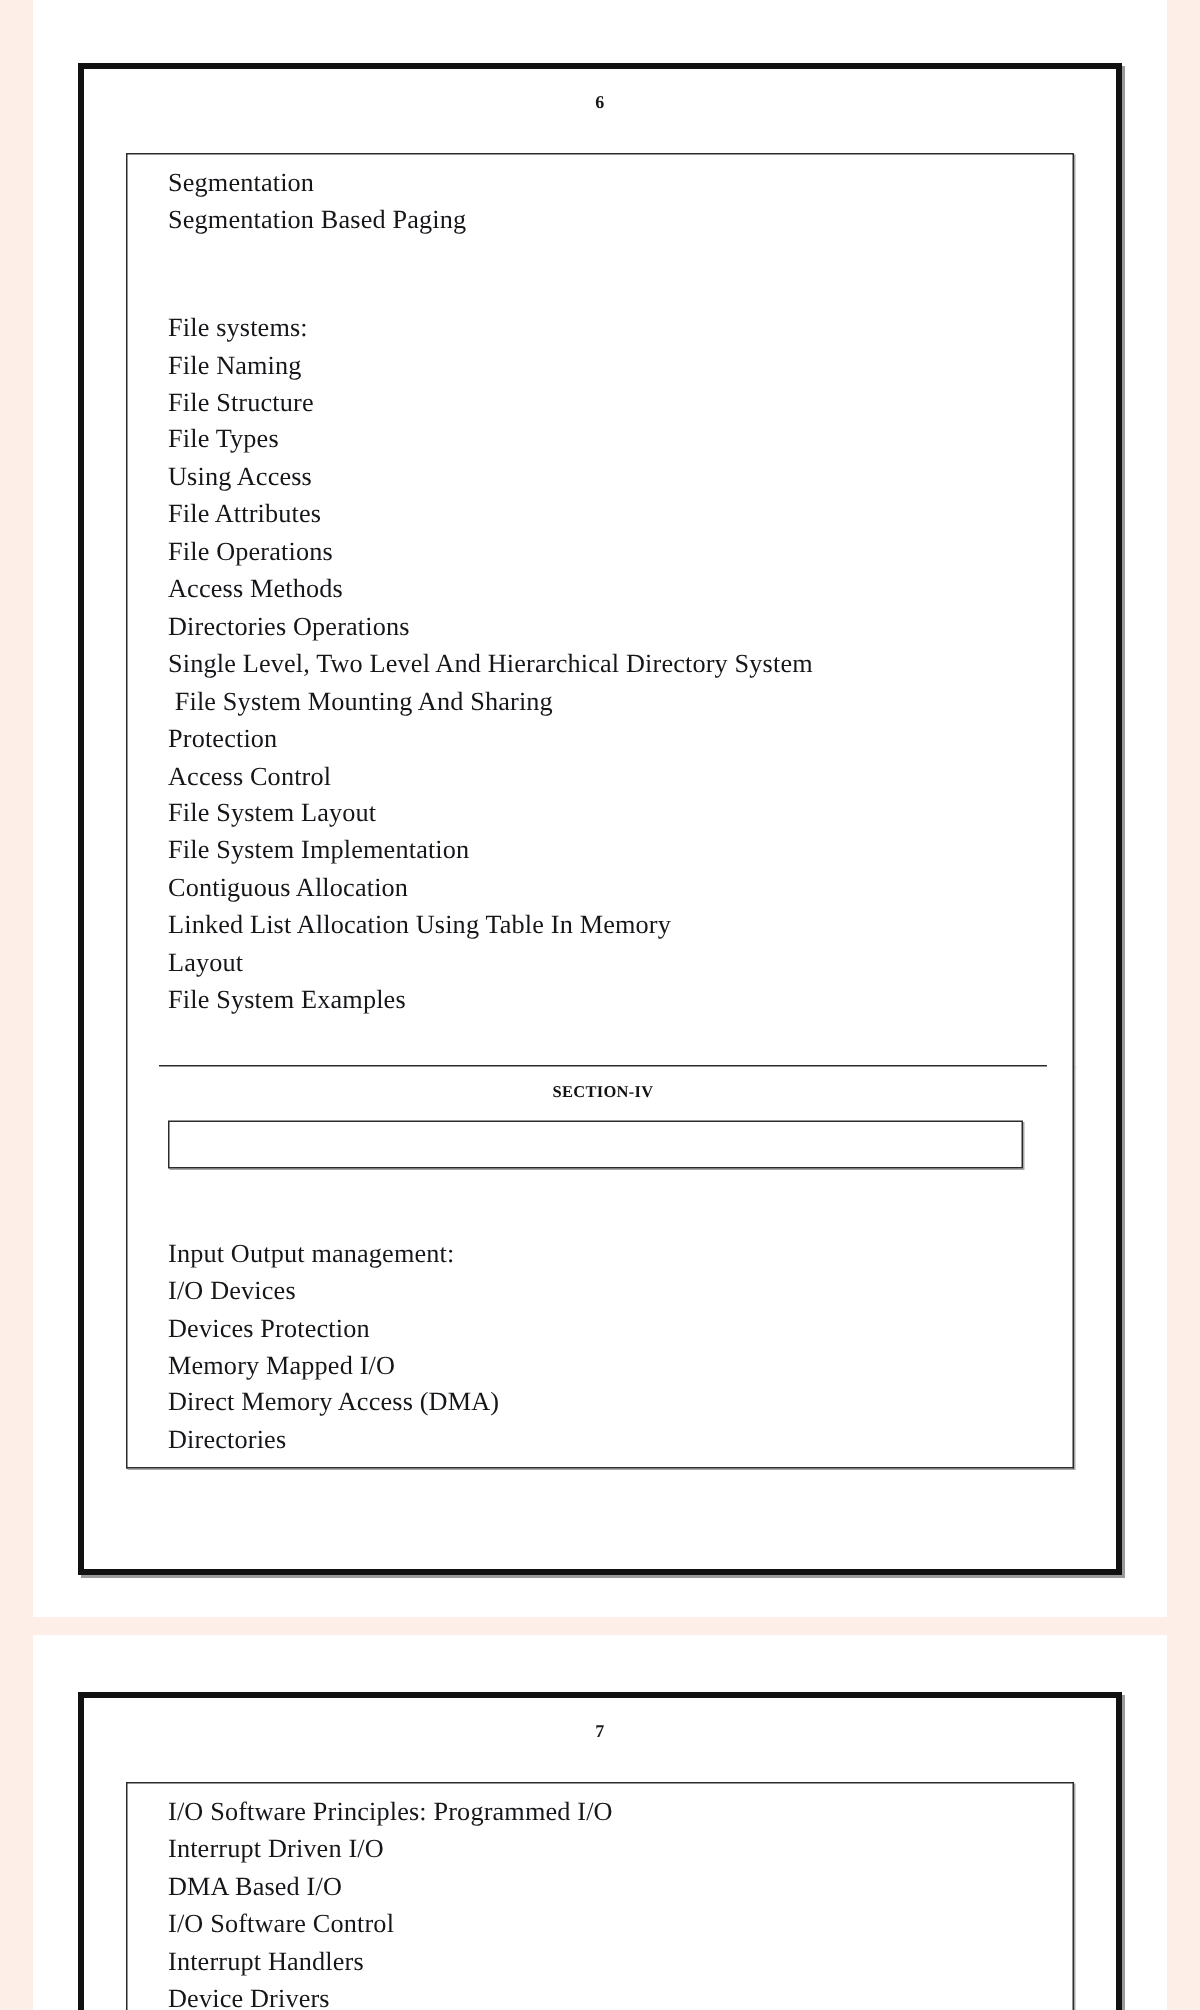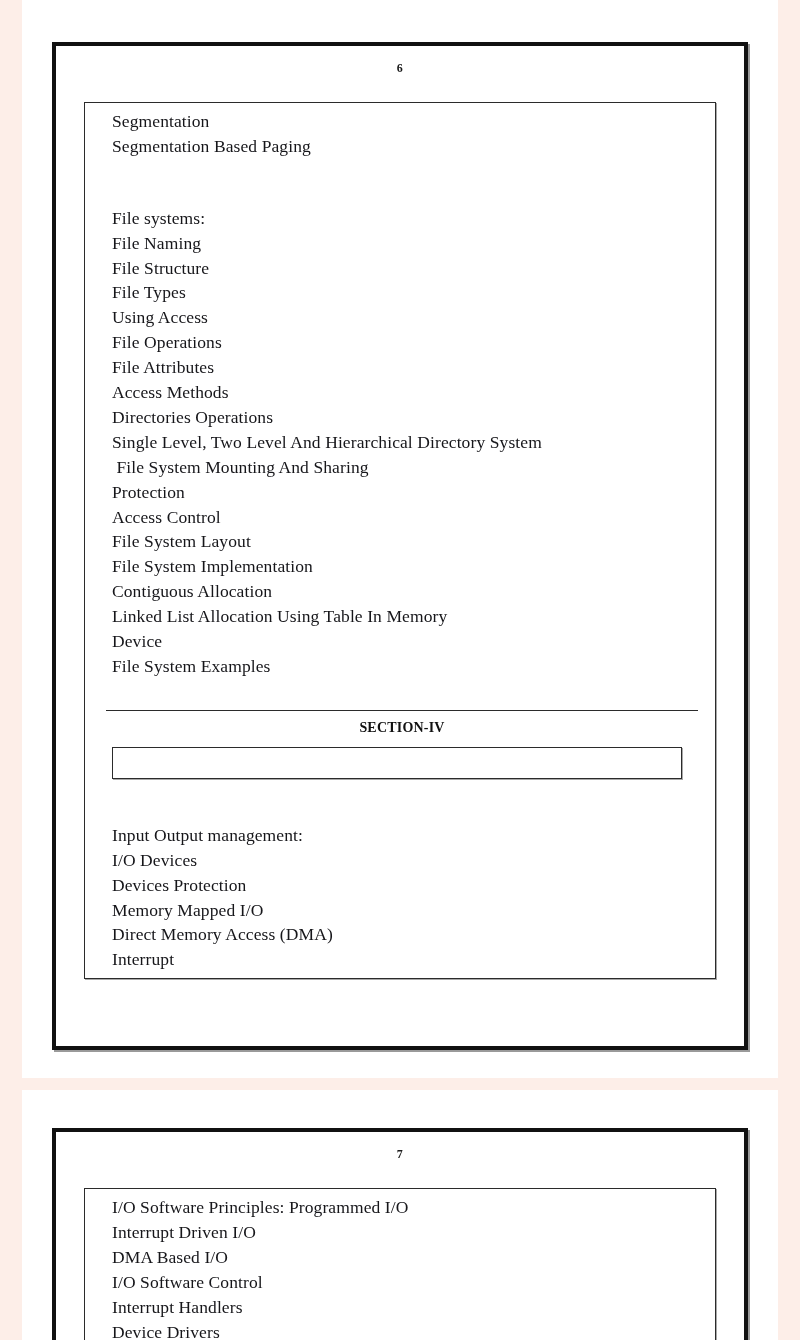--- a/index.html
+++ b/index.html
@@ -98,21 +98,21 @@
   .topic-line.is-blank {
     height: 24.9px;
   }
 
   
   .section-row {
     border-top: 1px solid #2b2b2b;
   }
   .section-title {
     text-align: center;
-    font-size: 14px;
+    font-size: 11px;
     font-weight: bold;
     line-height: 22px;
     padding: 6px 0 8px 0;
     color: #111111;
     letter-spacing: 0.2px;
   }
   .empty-answer-box {
     margin: 0 16px 0 6px;
     height: 30px;
     border: 1px solid #2b2b2b;
@@ -150,33 +150,33 @@
 
           <div class="topic-block">
             <div class="topic-line">Segmentation</div>
             <div class="topic-line">Segmentation Based Paging</div>
             <div class="topic-line is-blank"></div>
             <div class="topic-line is-heading">File systems:</div>
             <div class="topic-line">File Naming</div>
             <div class="topic-line">File Structure</div>
             <div class="topic-line">File Types</div>
             <div class="topic-line">Using Access</div>
+            <div class="topic-line">File Attributes</div>
             <div class="topic-line">File Operations</div>
-            <div class="topic-line">File Attributes</div>
             <div class="topic-line">Access Methods</div>
             <div class="topic-line">Directories Operations</div>
             <div class="topic-line">Single Level, Two Level And Hierarchical Directory System</div>
             <div class="topic-line"> File System Mounting And Sharing</div>
             <div class="topic-line">Protection</div>
             <div class="topic-line">Access Control</div>
             <div class="topic-line">File System Layout</div>
             <div class="topic-line">File System Implementation</div>
             <div class="topic-line">Contiguous Allocation</div>
             <div class="topic-line">Linked List Allocation Using Table In Memory</div>
-            <div class="topic-line">Device</div>
+            <div class="topic-line">Layout</div>
             <div class="topic-line">File System Examples</div>
             <div class="topic-line is-blank"></div>
           </div>
         </div>
 
         <div class="col-narrow-right"></div>
       </div>
 
       <div class="syllabus-table section-wrapper" style="margin-top:-1px;border-top:none;">
         <div class="col-narrow-left"></div>
@@ -186,21 +186,21 @@
             <div class="empty-answer-box"></div>
             <div class="spacer-after-box"></div>
           </div>
 
           <div class="topic-block" style="padding-top:0;">
             <div class="topic-line is-heading">Input Output management:</div>
             <div class="topic-line">I/O Devices</div>
             <div class="topic-line">Devices Protection</div>
             <div class="topic-line">Memory Mapped I/O</div>
             <div class="topic-line">Direct Memory Access (DMA)</div>
-            <div class="topic-line">Interrupt</div>
+            <div class="topic-line">Directories</div>
           </div>
         </div>
         <div class="col-narrow-right"></div>
       </div>
 
     </div>
   </div>
 
   <div class="page-gap"></div>
 

